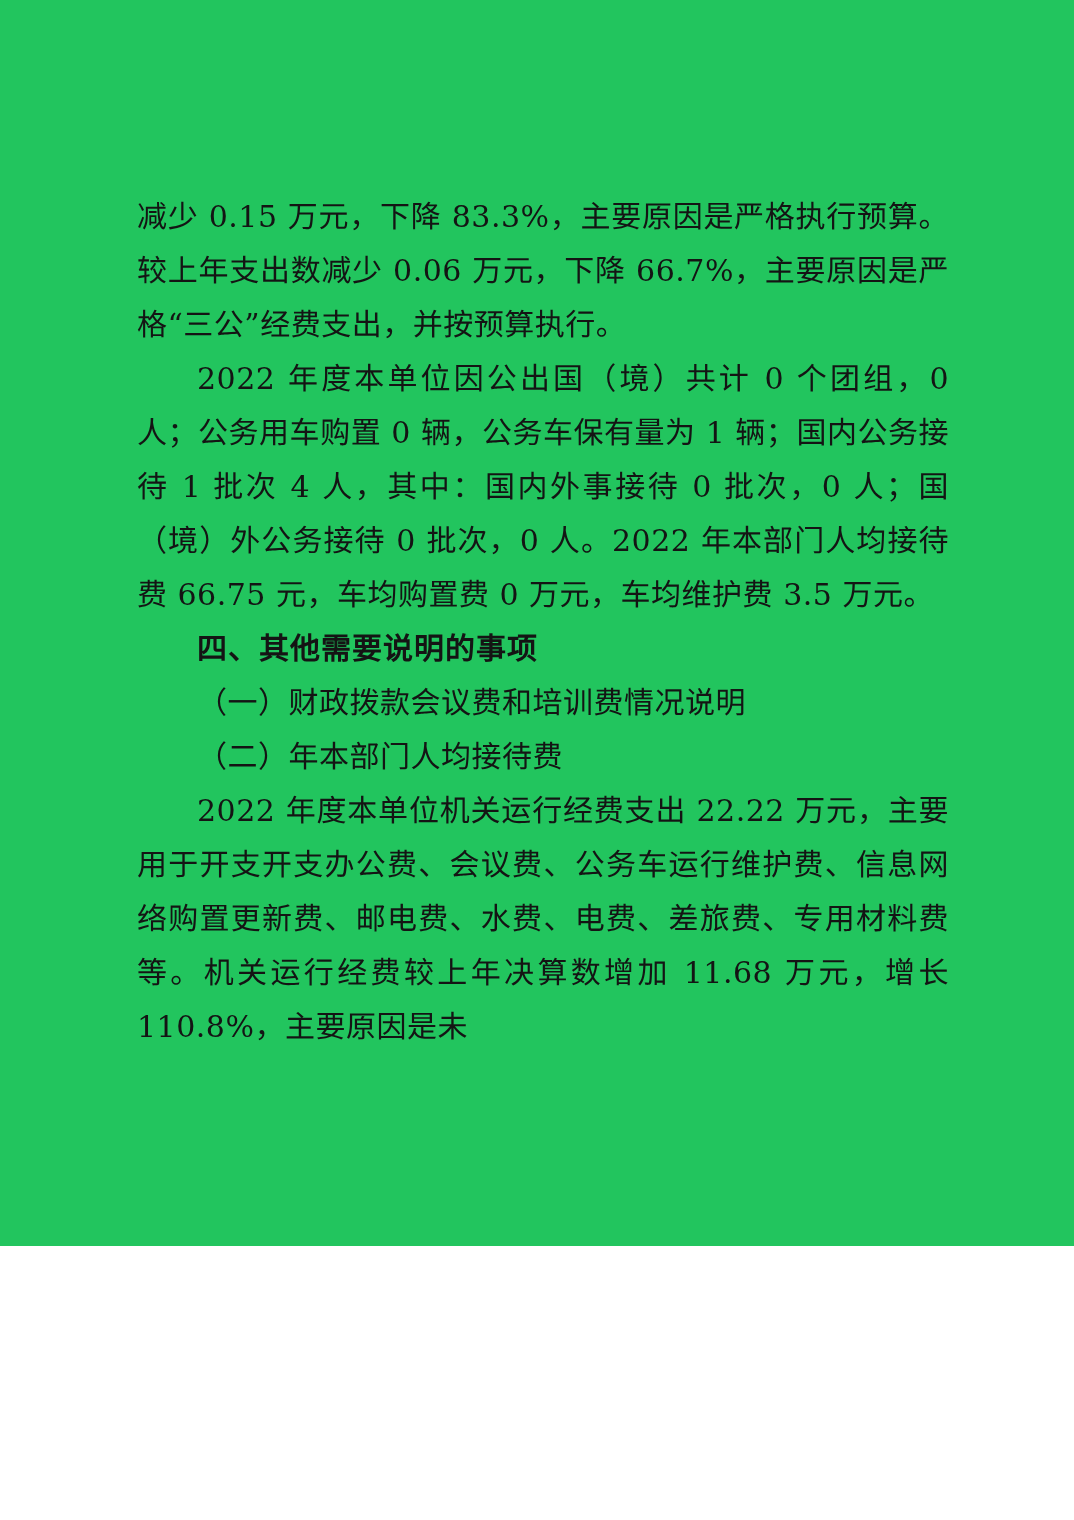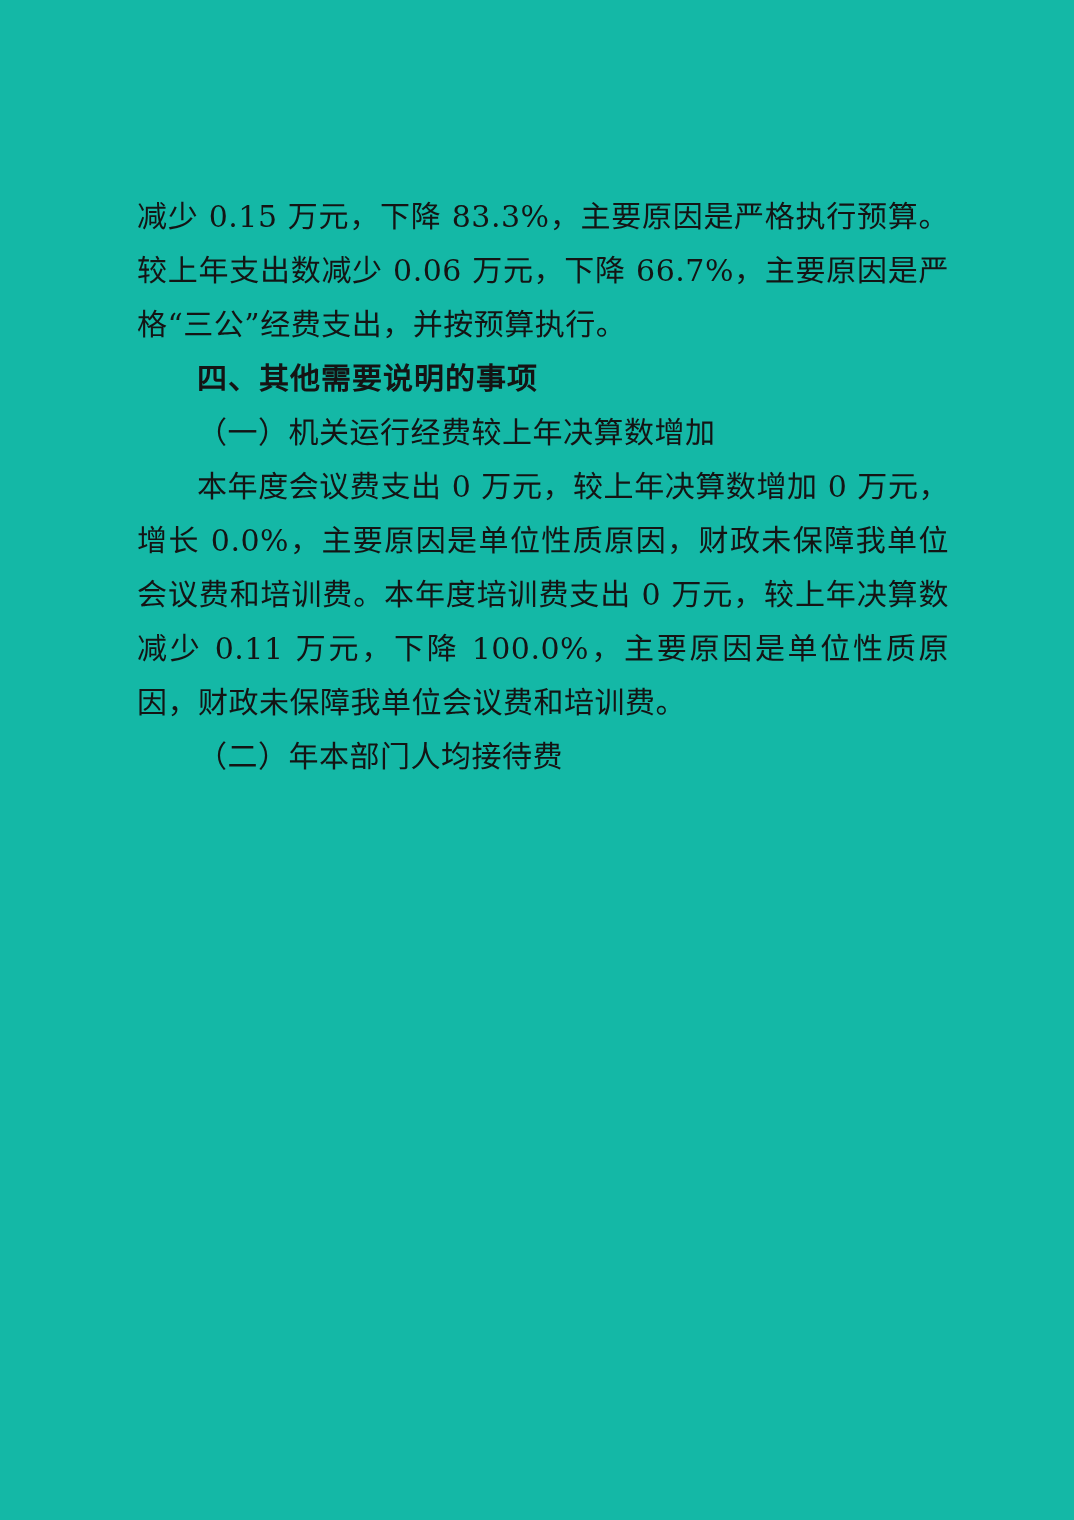--- a/index.html
+++ b/index.html
@@ -12,22 +12,22 @@
     background: #ffffff;
     position: relative;
     overflow: hidden;
     font-family: "DejaVu Serif", "Liberation Serif", serif;
   }
   .page {
     position: absolute;
     left: 0;
     top: 0;
     width: 1074px;
-    height: 1520px;
-    background: #14b8a6;
+    height: 1246px;
+    background: #22c55e;
     text-decoration: underline;
   }
   .content {
     position: absolute;
     left: 137px;
     top: 190px;
     width: 812px;
   }
   .para {
     font-size: 30px;
@@ -54,24 +54,25 @@
 </style>
 </head>
 <body>
 
 <div class="page">
   <div class="content">
 
     <p class="para noindent">减少 0.15 万元，下降 83.3%，主要原因是严格执行预算。较上年支出数减少 0.06 万元，下降 66.7%，主要原因是严格“三公”经费支出，并按预算执行。</p>
 
 
+    <p class="para indent">2022 年度本单位因公出国（境）共计 0 个团组，0 人；公务用车购置 0 辆，公务车保有量为 1 辆；国内公务接待 1 批次 4 人，其中：国内外事接待 0 批次，0 人；国（境）外公务接待 0 批次，0 人。2022 年本部门人均接待费 66.75 元，车均购置费 0 万元，车均维护费 3.5 万元。</p>
 
     <p class="para heading-bold">四、其他需要说明的事项</p>
 
-    <p class="para indent">（一）机关运行经费较上年决算数增加</p>
+    <p class="para indent">（一）财政拨款会议费和培训费情况说明</p>
 
-    <p class="para indent">本年度会议费支出 0 万元，较上年决算数增加 0 万元，增长 0.0%，主要原因是单位性质原因，财政未保障我单位会议费和培训费。本年度培训费支出 0 万元，较上年决算数减少 0.11 万元，下降 100.0%，主要原因是单位性质原因，财政未保障我单位会议费和培训费。</p>
 
     <p class="para indent">（二）年本部门人均接待费</p>
 
+    <p class="para indent">2022 年度本单位机关运行经费支出 22.22 万元，主要用于开支开支办公费、会议费、公务车运行维护费、信息网络购置更新费、邮电费、水费、电费、差旅费、专用材料费等。机关运行经费较上年决算数增加 11.68 万元，增长 110.8%，主要原因是未</p>
 
   </div>
 </div>
 
 </body></html>

